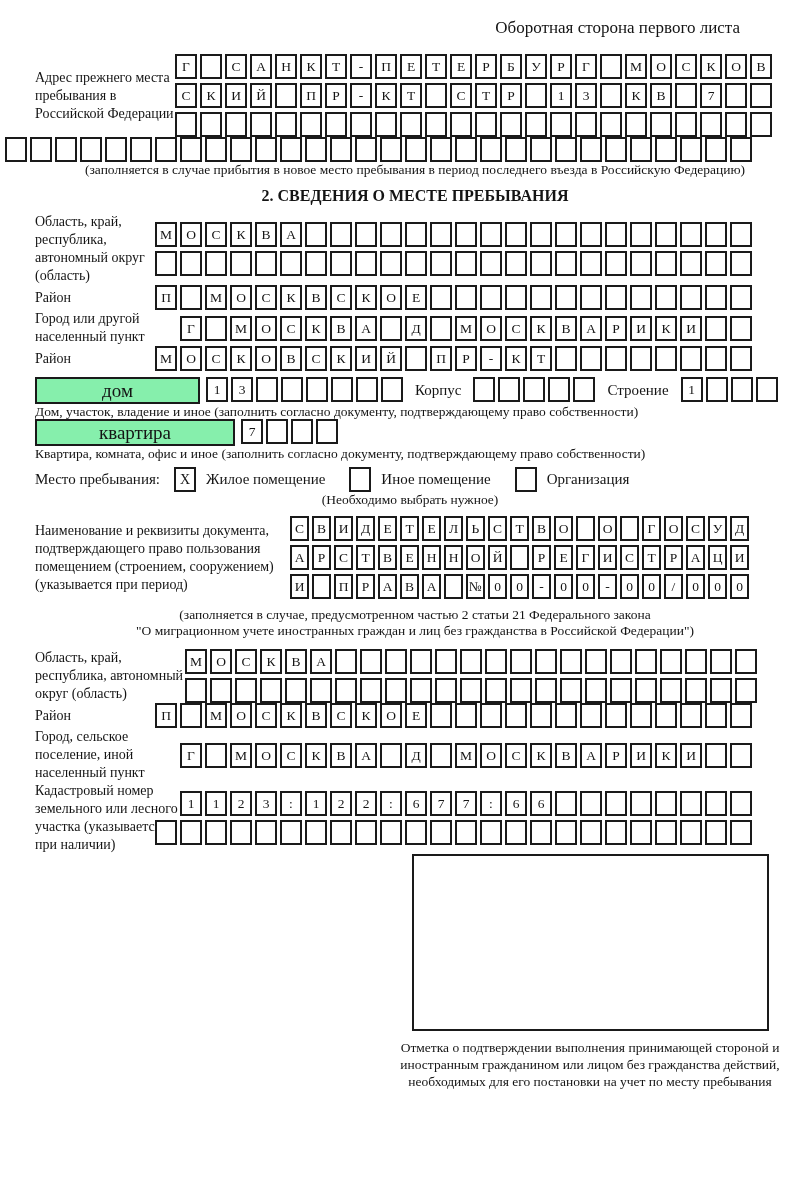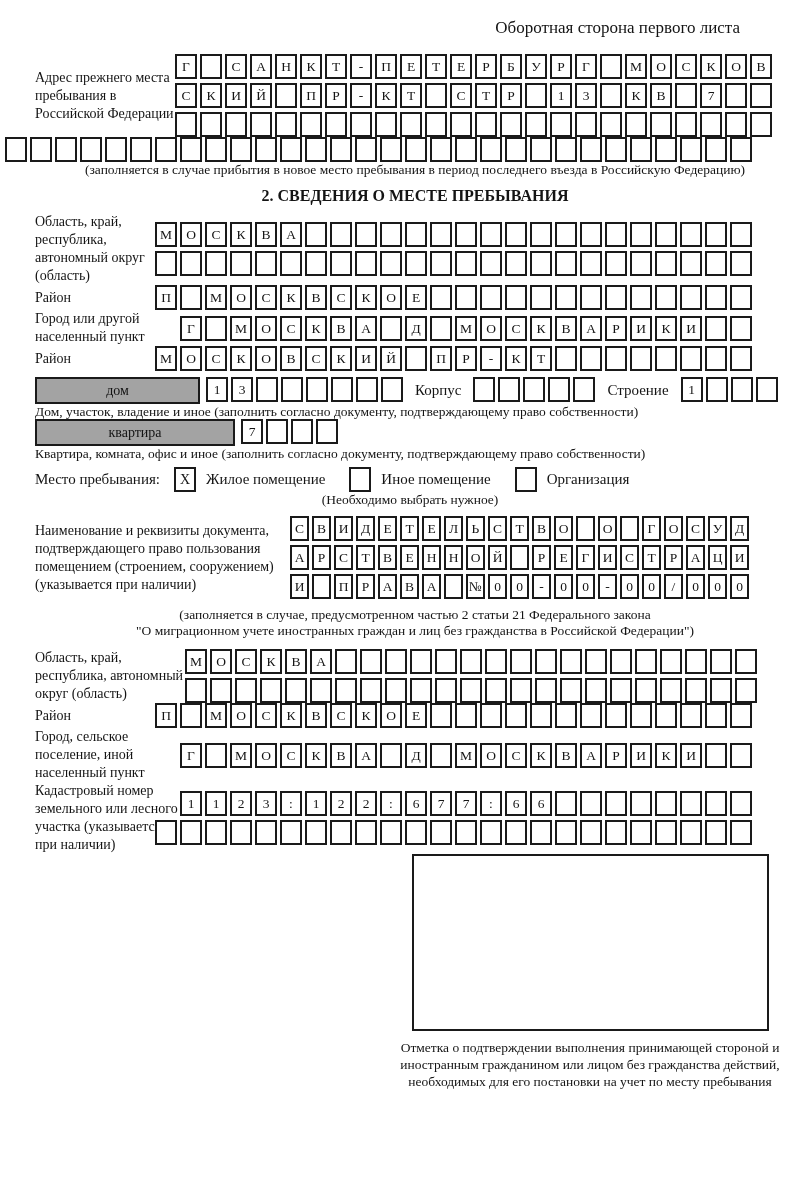--- a/index.html
+++ b/index.html
@@ -13,21 +13,21 @@
   .rows{display:flex;flex-direction:column;gap:4px;}
   .cells{display:flex;gap:3px;}
   .cell{box-sizing:border-box;width:22px;height:25px;border:2px solid #1a1a1a;background:#fff;
         font-size:13.5px;line-height:21px;text-align:center;font-weight:500;}
   .cells.sm .cell{width:19px;}
   .mt4{} .mt6{margin-top:6px;} .mt8{margin-top:8px;} .mt10{margin-top:10px;} .mt16{margin-top:16px;} .pull30{margin-left:-30px;} .pull25{margin-left:-25px;}
   .caption{font-size:13.5px;line-height:15px;text-align:center;}
   .caption-left{font-size:13.5px;line-height:15px;}
   .sec-title{font-size:16px;font-weight:bold;text-align:center;}
   .widebox{box-sizing:border-box;border:2px solid #1a1a1a;height:27px;text-align:center;
-           font-size:14px;line-height:23px;background:#a3a3a3;}
+           font-size:19px;line-height:23px;background:#86efac;}
   .wb-house{width:165px;} .wb-apt{width:200px;}
   .inline-lbl{font-size:15px;line-height:27px;padding:0 6px;}
   .hrow{display:flex;align-items:flex-start;gap:6px;}
   .checkline{display:flex;align-items:center;gap:14px;font-size:15px;}
   .checkbox{box-sizing:border-box;width:22px;height:25px;border:2px solid #1a1a1a;display:inline-block;
             text-align:center;font-size:14px;line-height:21px;flex:0 0 auto;}
   .opt-label{margin-right:14px;}
   .note-center{font-size:13.5px;text-align:center;line-height:16px;}
   .stamp-wrap{margin-left:325px;width:460px;text-align:center;}
   .stamp-box{box-sizing:border-box;width:357px;height:177px;border:2px solid #1a1a1a;margin:0 auto 8px auto;background:#fff;}
@@ -355,21 +355,21 @@
           <span class="opt-label">Жилое помещение</span>
           <span class="checkbox"></span>
           <span class="opt-label">Иное помещение</span>
           <span class="checkbox"></span>
           <span class="opt-label">Организация</span>
         </span>
     </div>
     <div class="note-center" style="margin-left:150px;width:450px;">(Необходимо выбрать нужное)</div>
 
     <div class="field mt8">
-      <div class="lbl w255">Наименование и реквизиты документа, подтверждающего право пользования помещением (строением, сооружением) (указывается при наличии)</div>
+      <div class="lbl w255">Наименование и реквизиты документа, подтверждающего право пользования помещением (строением, сооружением) (указывается при период)</div>
       <div class="rows">
         <div class="cells sm">
             <span class="cell">С</span>
             <span class="cell">В</span>
             <span class="cell">И</span>
             <span class="cell">Д</span>
             <span class="cell">Е</span>
             <span class="cell">Т</span>
             <span class="cell">Е</span>
             <span class="cell">Л</span>

